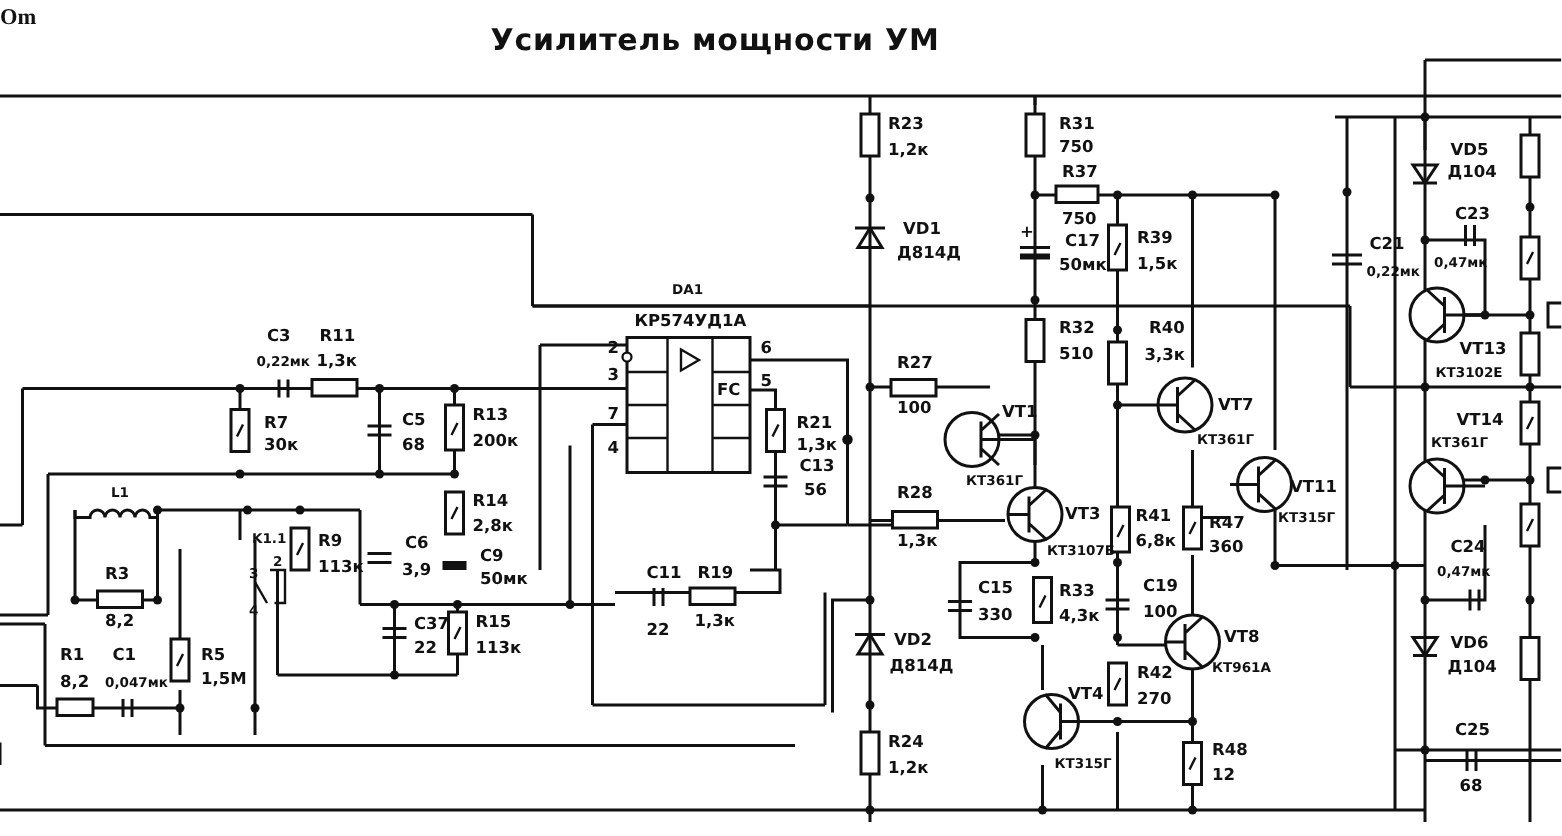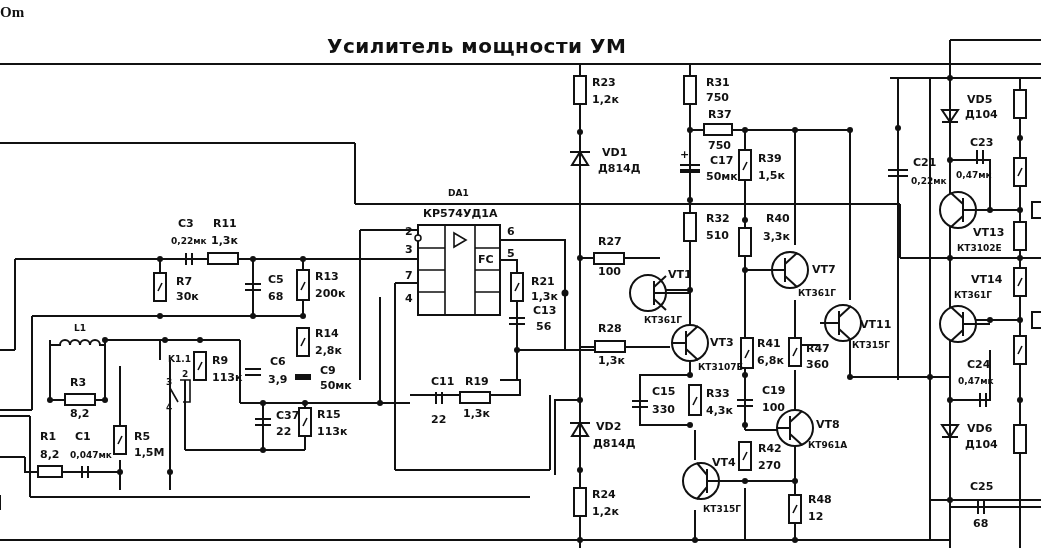--- a/index.html
+++ b/index.html
@@ -1,18 +1,18 @@
 <!DOCTYPE html>
 <html><head>
 <meta charset="utf-8">
 <style>
   html, body { margin: 0; padding: 0; background: #ffffff; }
   body { width: 1041px; height: 557px; overflow: hidden; position: relative; font-family: "DejaVu Sans", sans-serif; }
   .corner-label { position: absolute; left: 0; top: 4px; font-family: "Liberation Serif", serif; font-weight: bold; font-size: 15px; color: #111; }
-  .title { position: absolute; left: 327px; top: 14px; font-family: "DejaVu Sans", sans-serif; font-weight: bold; font-size: 20px; color: #111; letter-spacing: 0.5px; margin-top: 20px; }
+  .title { position: absolute; left: 327px; top: 14px; font-family: "DejaVu Sans", sans-serif; font-weight: bold; font-size: 20px; color: #111; letter-spacing: 0.5px; }
   svg#schematic { position: absolute; left: 0; top: 0; }
   .w { stroke: #111; stroke-width: 2; fill: none; }
   .thin { stroke: #111; stroke-width: 1.6; fill: none; }
   .body { stroke: #111; stroke-width: 2; fill: #fff; }
   .dot { fill: #111; }
   .lbl { font-family: "DejaVu Sans", sans-serif; font-size: 11px; font-weight: bold; fill: #111; }
   .lbl-s { font-family: "DejaVu Sans", sans-serif; font-size: 9px; font-weight: bold; fill: #111; }
   .pin { font-family: "DejaVu Sans", sans-serif; font-size: 11px; font-weight: bold; fill: #111; }
 </style>
 </head>

